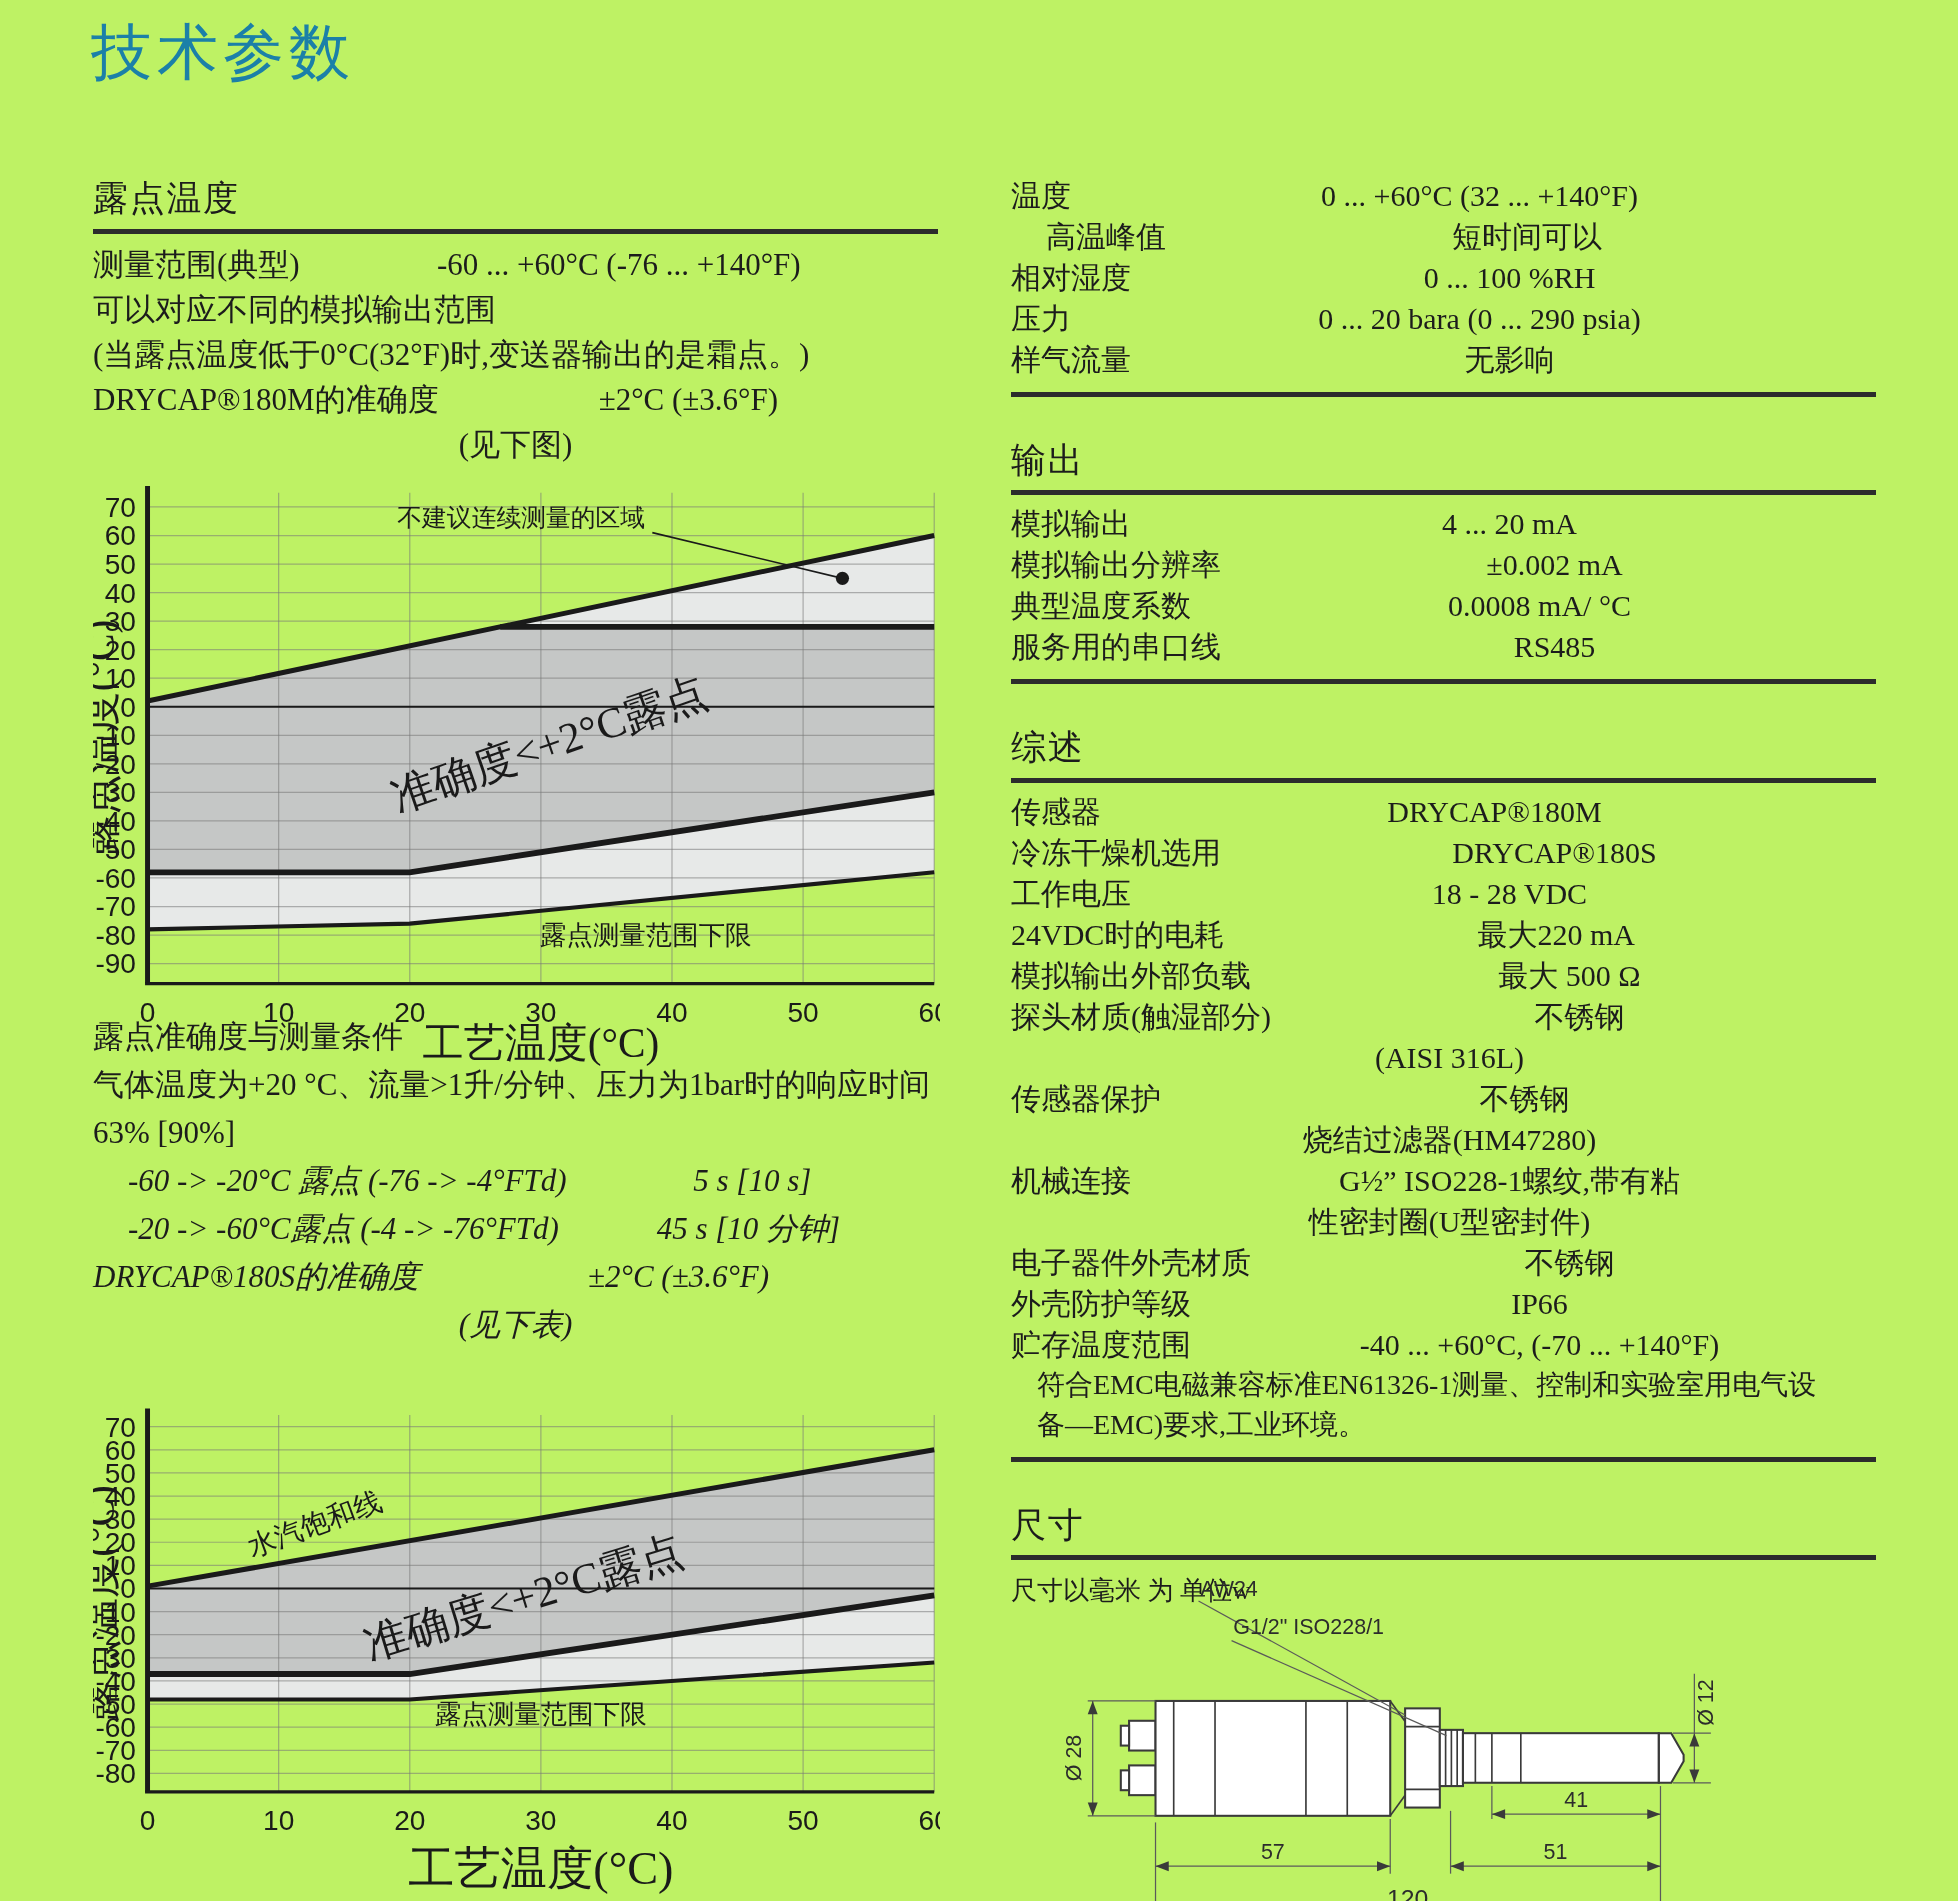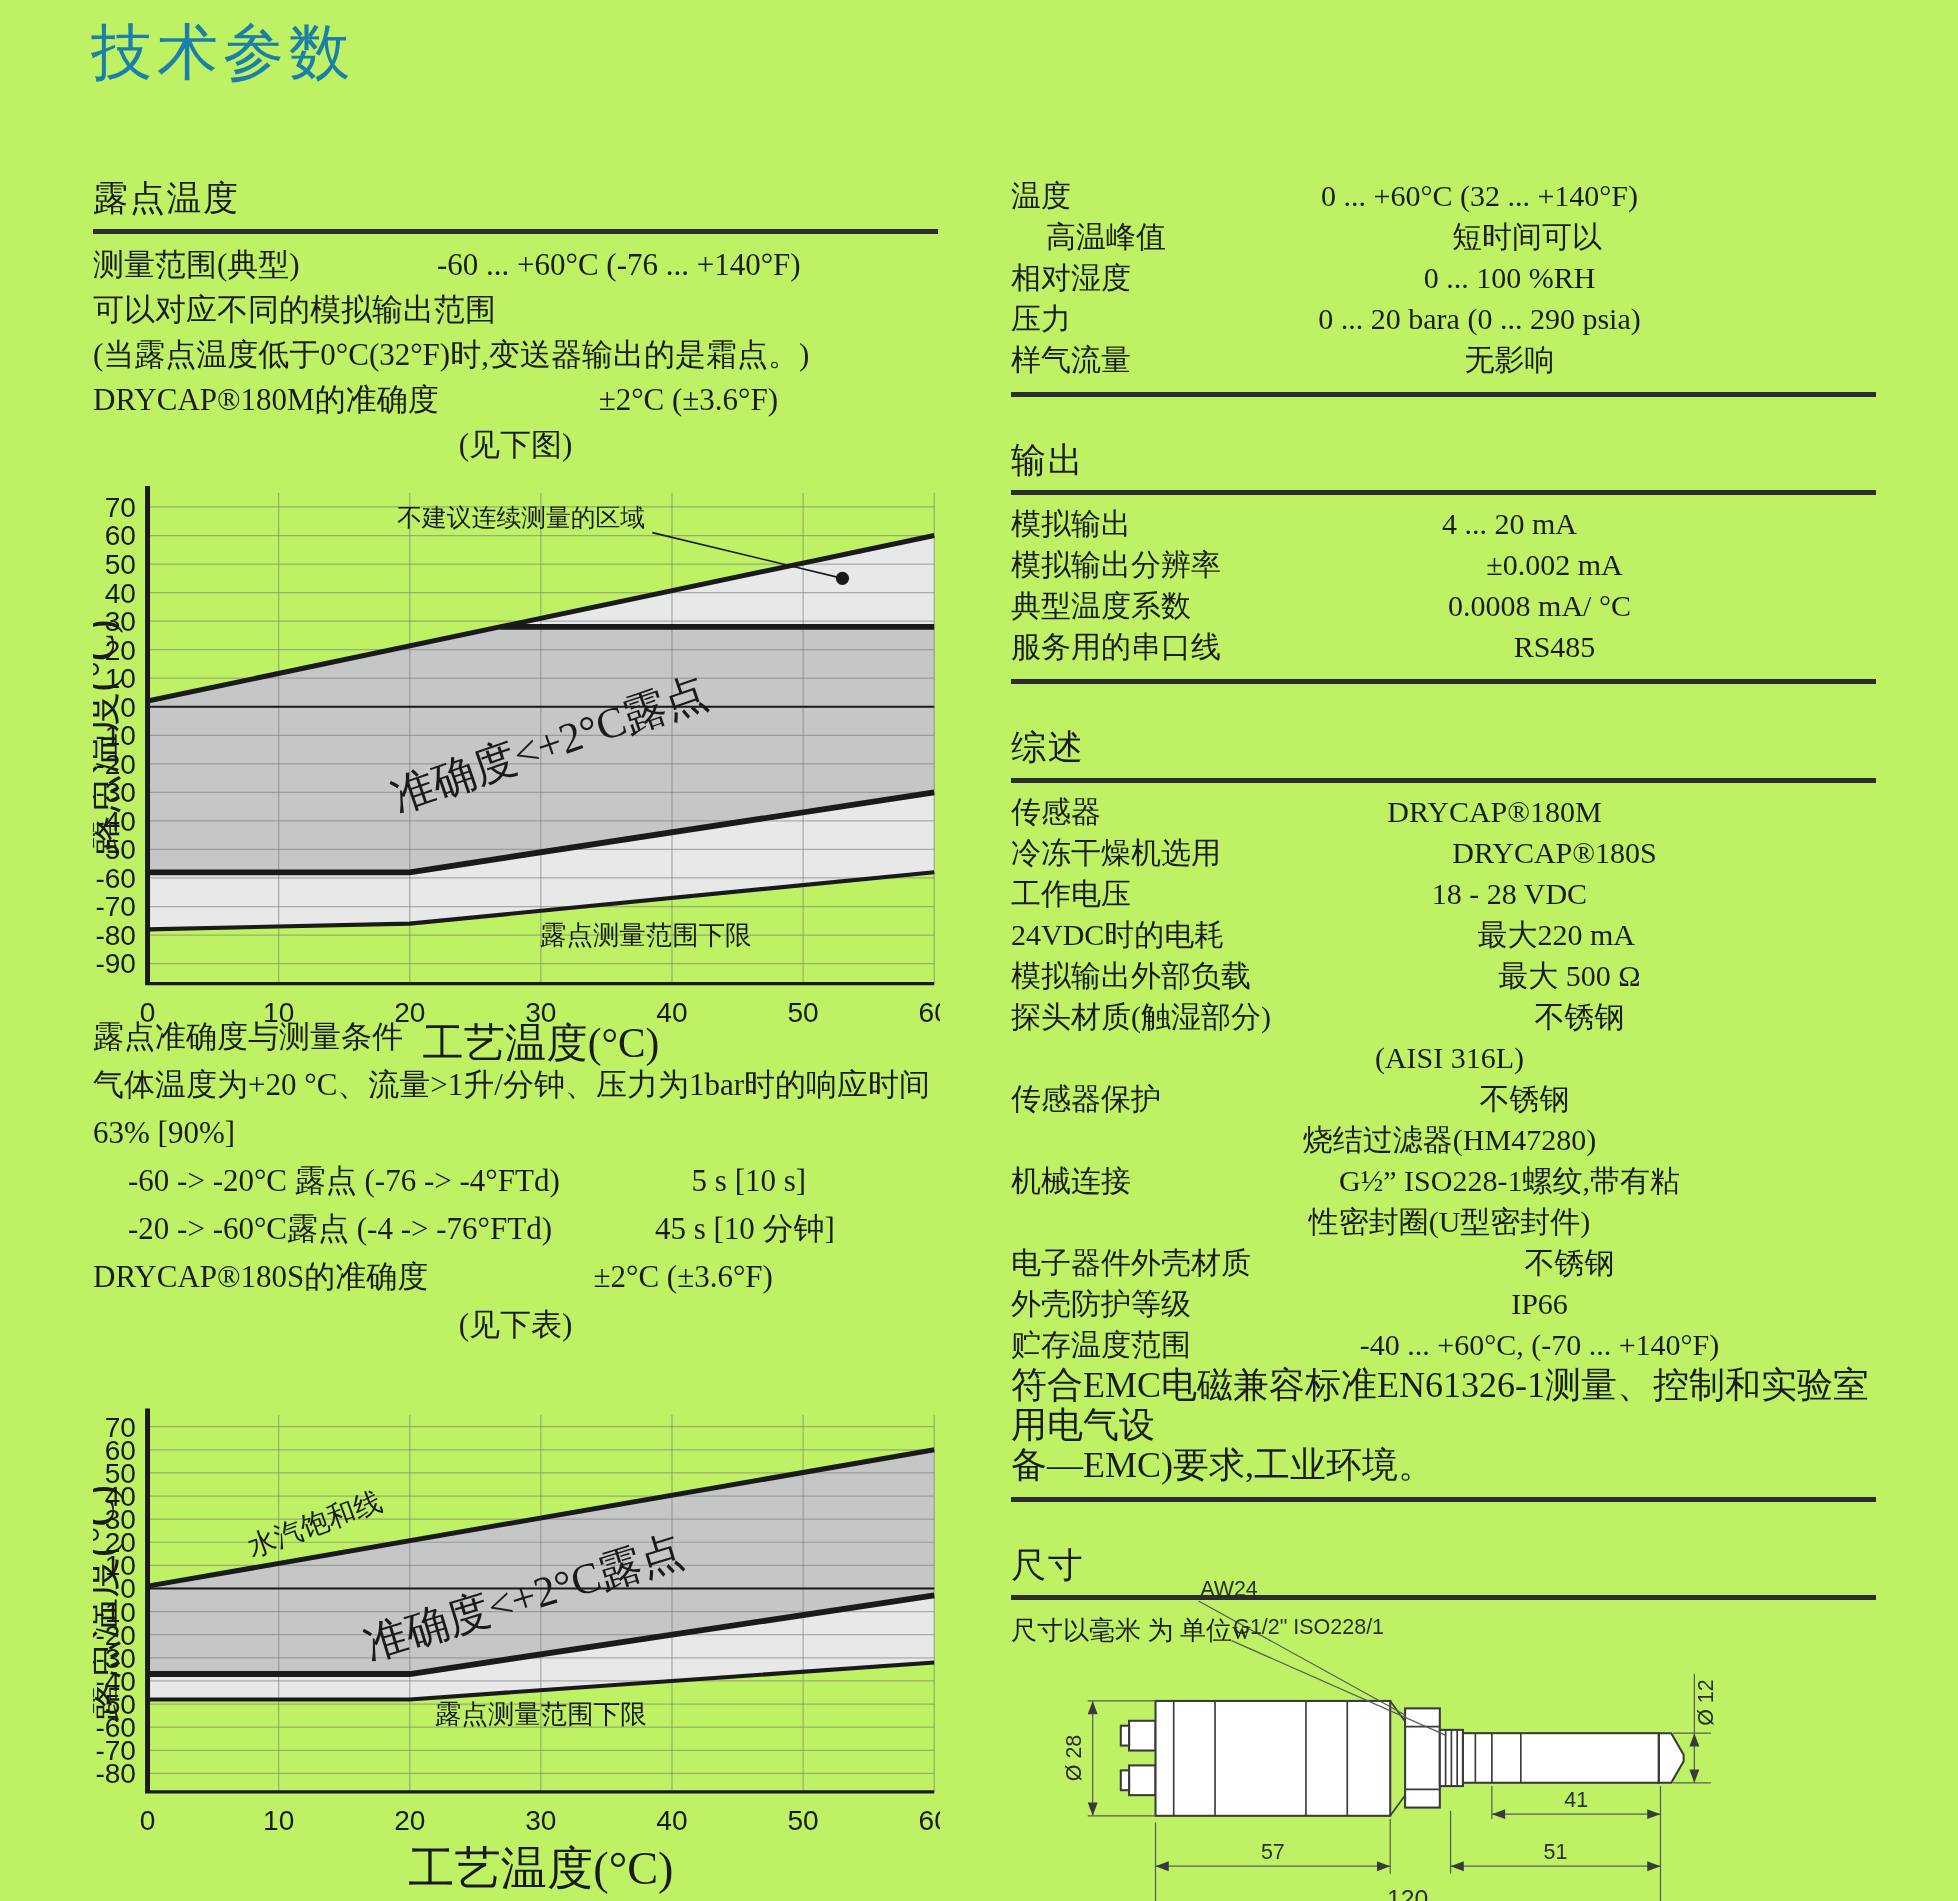--- a/index.html
+++ b/index.html
@@ -12,24 +12,24 @@
   .sec-head{font-size:35px;padding-bottom:6.6px;border-bottom:5px solid #2c2c2c;margin-bottom:8.3px;letter-spacing:1.7px;}
   .rows{font-size:31px;}
   .row{display:flex;justify-content:space-between;line-height:45px;}
   .row .lbl{white-space:nowrap;}
   .row .val{white-space:nowrap;text-align:center;flex:1 1 auto;}
   .row.indent .lbl{padding-left:35px;text-align:right;}
   #right-col .row{line-height:41px;font-size:30px;gap:12px;}
   .section{margin-bottom:40px;padding-bottom:11.6px;border-bottom:5px solid #2c2c2c;}
   .section.no-rule{border-bottom:none;padding-bottom:0;}
   .section.general .row{line-height:40px;}
-  .fullrow{display:block;line-height:40px;font-size:36px;}
+  .fullrow{display:block;line-height:40px;font-size:28px;margin-left:26px;}
   #conditions{position:absolute;left:93px;top:1013px;width:845px;font-size:31px;}
   #conditions .cline{line-height:48px;}
-  #conditions .row{line-height:48px;}
+  #conditions .row{line-height:48px;font-style:italic;}
   svg text{font-family:"Liberation Sans","DejaVu Sans",sans-serif;}
   svg text.serif{font-family:"Liberation Serif","DejaVu Serif",serif;}
   .chart{position:absolute;left:93px;}
   #chart1{top:481px;}
   #chart2{top:1405px;}
   #drawing{position:absolute;left:1058px;top:1566px;}
   .dtxt{font-size:26px;fill:#2c2c2c;}
   .dline{stroke:#3a3a3a;stroke-width:2;fill:none;}
   .dshape{stroke:#3a3a3a;stroke-width:2.5;fill:#ffffff;}
   .dthin{stroke:#5a5a5a;stroke-width:1.5;fill:none;}

